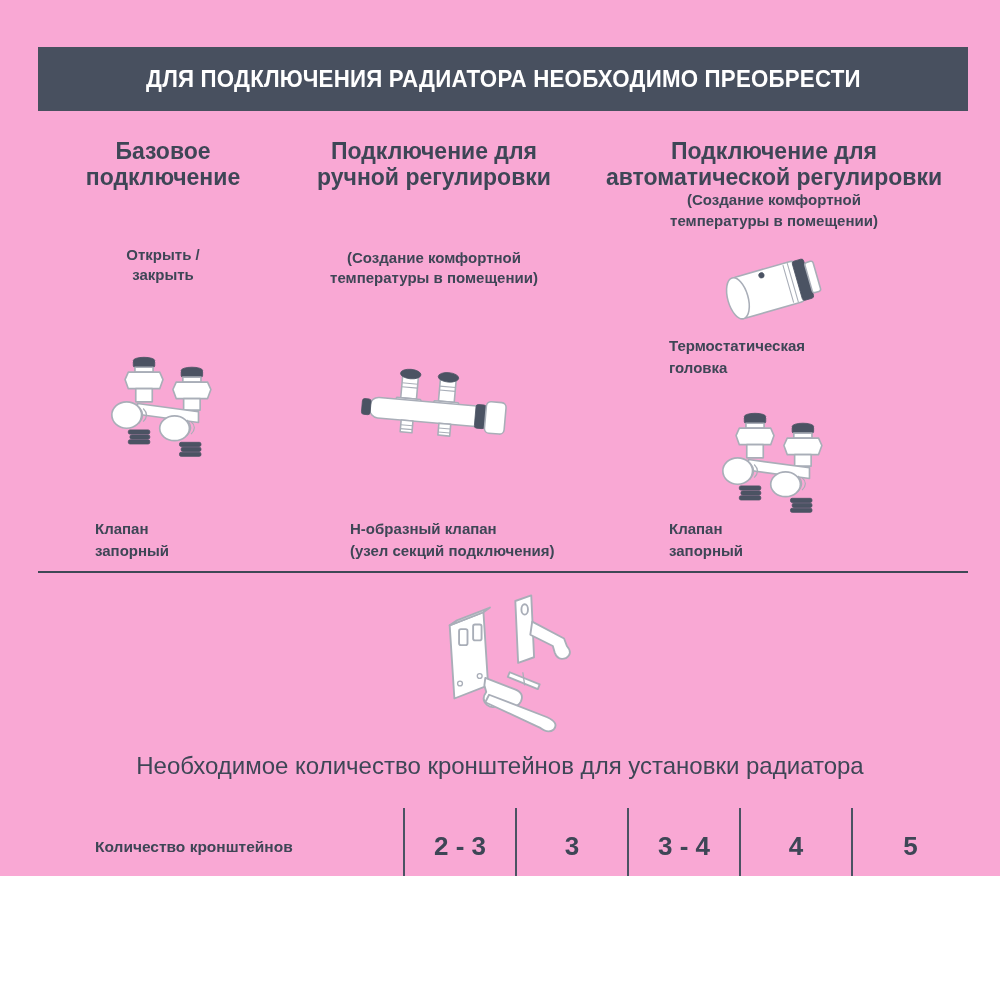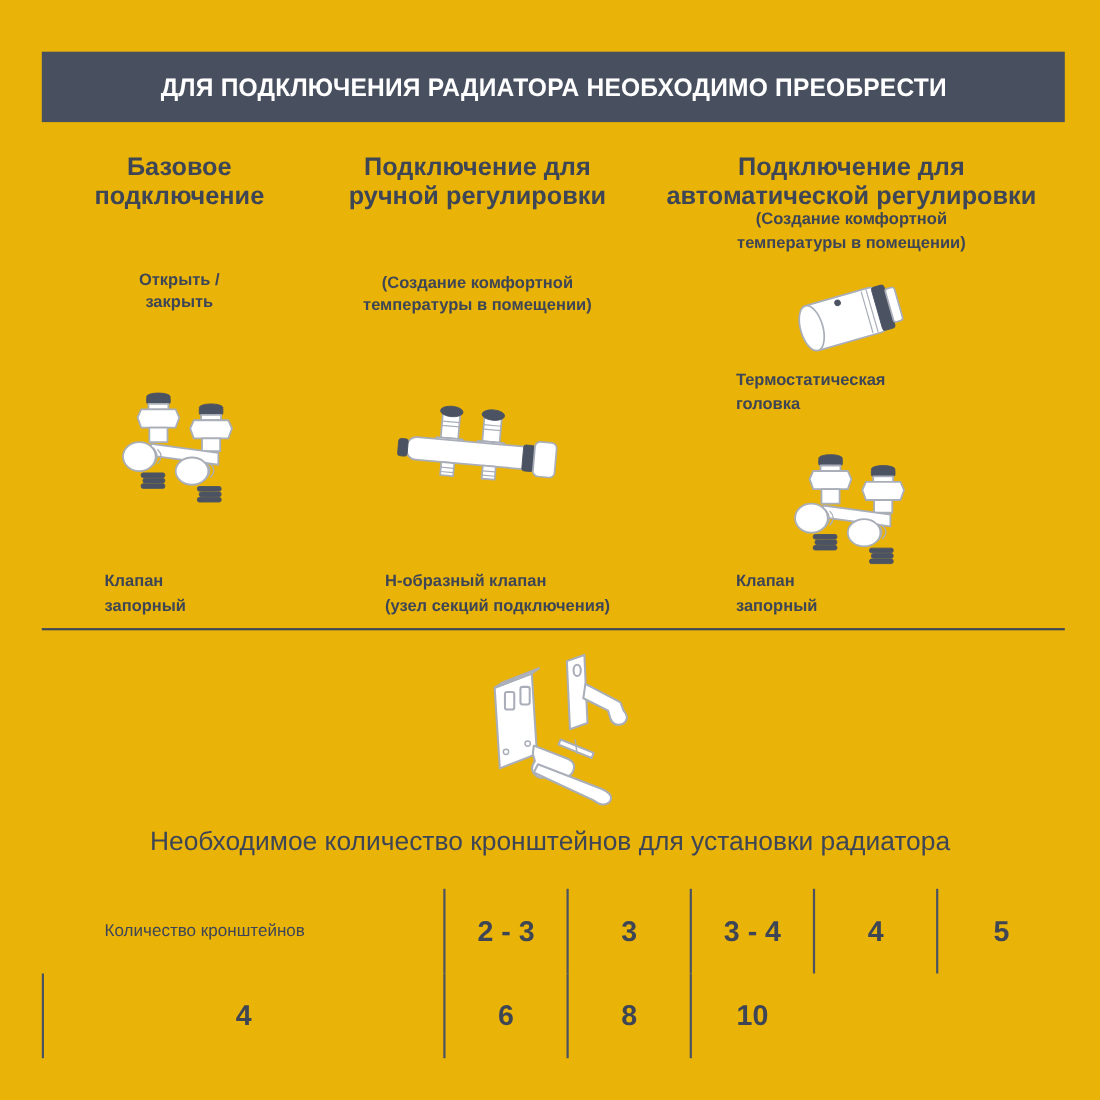--- a/index.html
+++ b/index.html
@@ -4,21 +4,21 @@
 <style>
   :root{
     --banner-bg:#48505f;
     --text:#3e4656;
     --line:#a9aeb8;
     --accent:#4b5363;
   }
   *{margin:0;padding:0;box-sizing:border-box;}
   html,body{background:#fff;}
   body{font-family:"Liberation Sans", sans-serif;color:var(--text);}
-  .page{position:relative;width:1000px;height:1000px;background:#eab308;overflow:hidden;}
+  .page{position:relative;width:1000px;height:876px;background:#f9a8d4;overflow:hidden;}
 
   .banner{
     position:absolute;left:38px;top:47px;width:930px;height:64px;
     background:var(--banner-bg);display:flex;align-items:center;justify-content:center;
   }
   .banner-title{
     color:#ffffff;font-size:23px;font-weight:bold;letter-spacing:.2px;
     transform:scaleX(.97);white-space:nowrap;
   }
 
@@ -53,21 +53,21 @@
     position:absolute;left:0;top:752px;width:1000px;text-align:center;
     font-size:24px;font-weight:normal;color:var(--text);
   }
   .spec-table{
     position:absolute;left:38px;top:808px;width:930px;
     display:grid;grid-template-columns:365px 112px 112px 112px 112px 1fr;
     grid-auto-rows:77px;
   }
   .row-label{
     display:flex;align-items:center;padding-left:57px;
-    font-size:15.5px;font-weight:normal;color:var(--text);
+    font-size:15.5px;font-weight:bold;color:var(--text);
   }
   .cell{
     display:flex;align-items:center;justify-content:center;
     font-size:26px;font-weight:bold;color:var(--text);
     border-left:2px solid var(--accent);
   }
 
   svg .ln{fill:#ffffff;stroke:var(--line);stroke-width:2;stroke-linejoin:round;}
   svg .dk{fill:var(--accent);stroke:var(--accent);stroke-width:1;stroke-linejoin:round;}
   svg .thin{fill:none;stroke:var(--line);stroke-width:1.4;}

